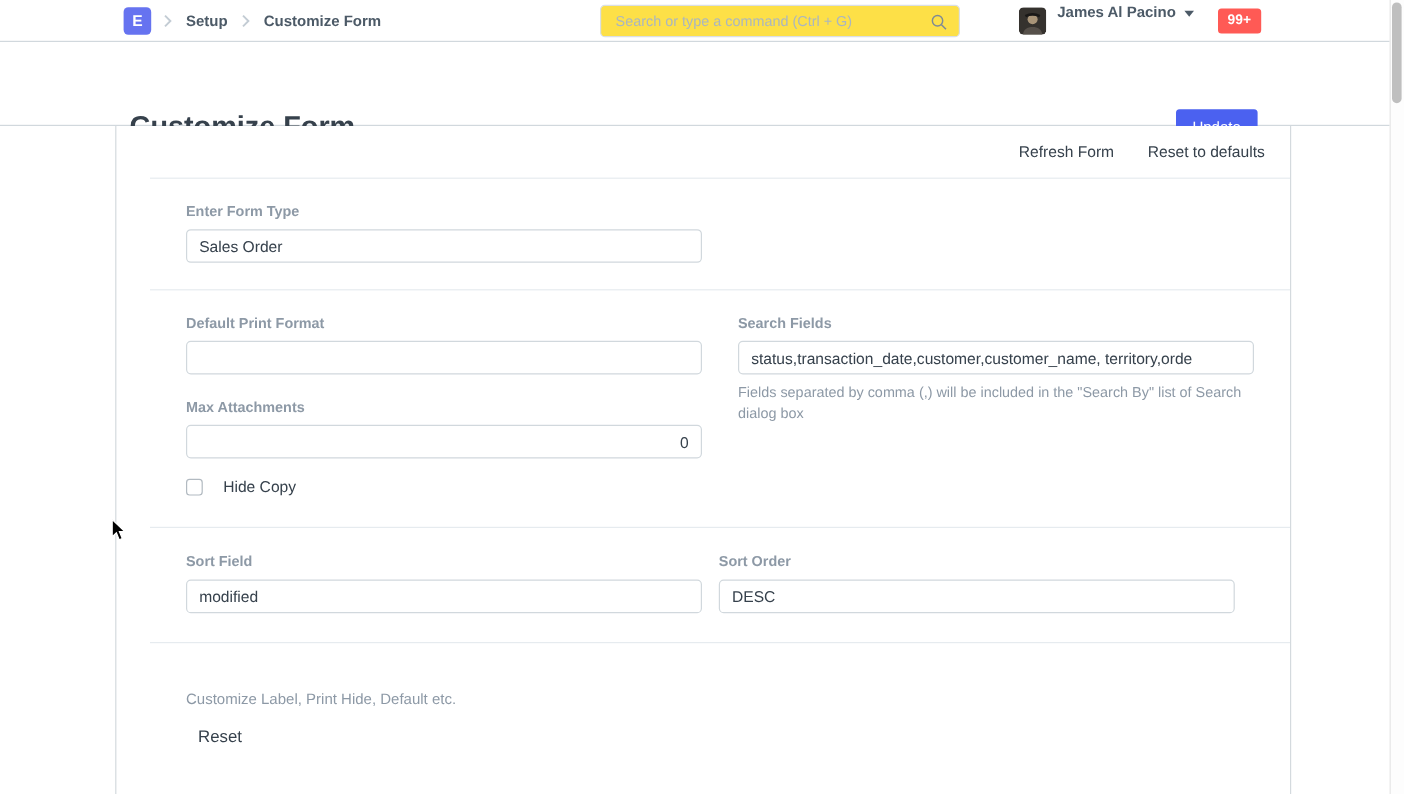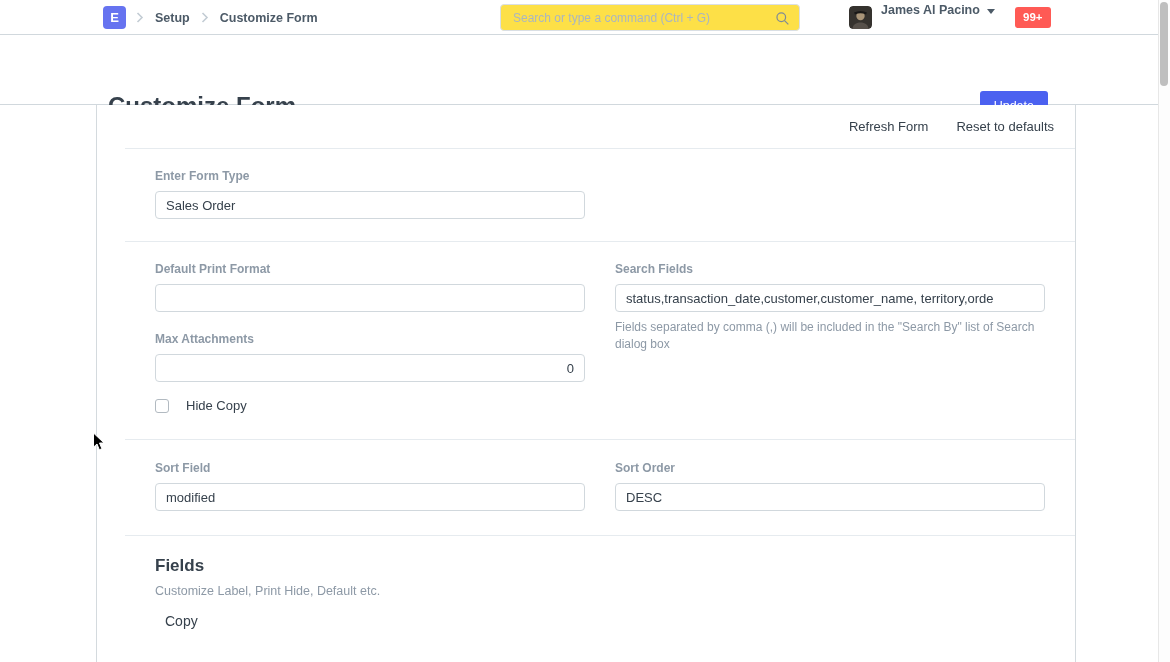--- a/index.html
+++ b/index.html
@@ -67,25 +67,25 @@
   .f-help { font-size:12px; color:#8d99a6; margin-top:7px; line-height:1.45; }
   .field { margin-bottom:20px; }
   .field.tight { margin-bottom:16px; }
   .field:last-child { margin-bottom:0; }
 
   .check-row { display:flex; align-items:center; gap:17px; margin-top:2px; }
   .check-row input[type=checkbox] { width:14px; height:14px; accent-color:#fff;
         appearance:none; border:1px solid #b2bac1; border-radius:3px; background:#fff; cursor:pointer; }
   .check-label { font-size:13px; color:#36414c; }
 
-  .sec-sort { display:flex; gap:30px; padding:21px 30px 24px; }
+  .sec-sort { display:flex; gap:14px; padding:21px 30px 24px; }
 
   .sec-fields { padding:20px 30px 0; border-bottom:none; }
   .fields-title { font-size:17px; font-weight:700; color:#36414c; }
-  .fields-sub { font-size:12.5px; color:#8d99a6; margin-top:8px; }
+  .fields-sub { font-size:12.5px; color:#8d99a6; margin-top:20px; }
   .fields-help { font-size:14px; color:#36414c; margin-top:15px; margin-left:10px; cursor:pointer; }
 
   
   .scrollbar { position:absolute; right:0; top:0; width:12px; height:662px;
                background:#fdfdfd; border-left:1px solid #e7e7e7; }
   .scroll-thumb { position:absolute; right:2px; top:2px; width:8px; height:84px;
                   background:#bfbfbf; border-radius:4px; cursor:pointer; }
 
   
   .cursor { position:absolute; left:92px; top:432px; pointer-events:none; z-index:50; }
@@ -187,23 +187,22 @@
           <div class="f-label">Sort Field</div>
           <input class="f-input" type="text" value="modified" style="">
         </div>
         <div class="col">
           <div class="f-label">Sort Order</div>
           <input class="f-input" type="text" value="DESC" style="">
         </div>
       </div>
 
       <div class="sec sec-fields">
-        <div class="fields-title">Fields</div>
         <div class="fields-sub">Customize Label, Print Hide, Default etc.</div>
-        <div class="fields-help">Copy</div>
+        <div class="fields-help">Reset</div>
 
       </div>
 
     </div>
   </div>
 
   <div class="scrollbar">
     <div class="scroll-thumb"></div>
   </div>
 

